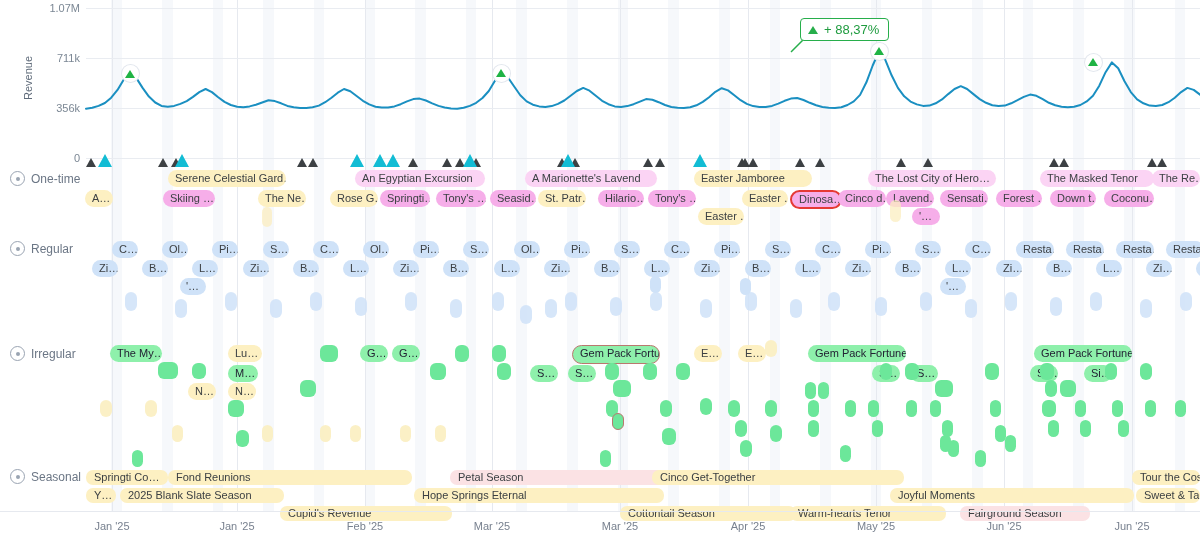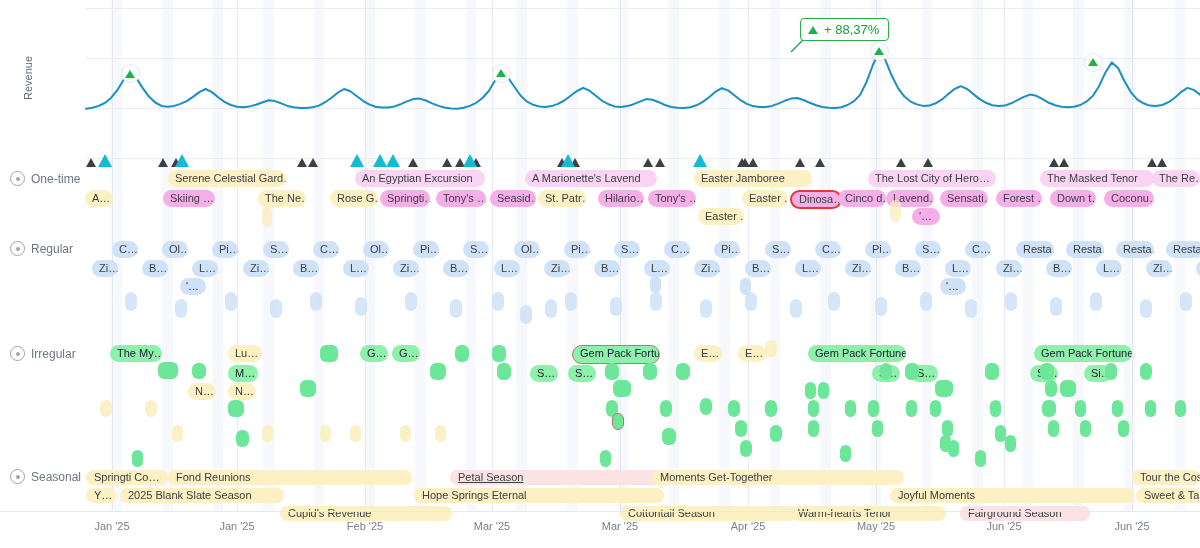--- a/index.html
+++ b/index.html
@@ -108,20 +108,26 @@
       <div class="vline" style="left: 237px;"></div>
       <div class="vline" style="left: 365px;"></div>
       <div class="vline" style="left: 492px;"></div>
       <div class="vline" style="left: 620px;"></div>
       <div class="vline" style="left: 748px;"></div>
       <div class="vline" style="left: 876px;"></div>
       <div class="vline" style="left: 1004px;"></div>
       <div class="vline" style="left: 1132px;"></div>
     </div>
 
+  <div id="y-axis">
+    <div class="ylabel" style="top:0px">1.07M</div>
+    <div class="ylabel" style="top:50px">711k</div>
+    <div class="ylabel" style="top:100px">356k</div>
+    <div class="ylabel" style="top:150px">0</div>
+  </div>
   <div id="y-axis-title">Revenue</div>
 
   <div id="chart-area">
     <div class="gridline" style="top:0px"></div>
     <div class="gridline" style="top:50px"></div>
     <div class="gridline" style="top:100px"></div>
     <div class="gridline" style="top:150px"></div>
     <svg id="revenue-svg" preserveAspectRatio="none" viewBox="0 0 1114 150">
         <path d="M0.0 100.7 L6.3 99.8 L12.6 97.9 L18.9 95.0 L25.2 89.7 L31.5 81.9 L37.8 71.5 L44.1 65.9 L50.4 70.1 L56.6 79.9 L62.9 88.6 L69.2 94.5 L75.5 97.9 L81.8 98.7 L88.1 97.9 L94.4 95.9 L100.7 93.1 L107.0 88.9 L113.3 84.1 L119.6 81.0 L125.9 84.1 L132.2 89.2 L138.5 93.9 L144.8 97.0 L151.1 98.7 L157.3 99.3 L163.6 98.4 L169.9 96.7 L176.2 94.5 L182.5 92.2 L188.8 93.1 L195.1 95.3 L201.4 97.9 L207.7 99.3 L214.0 100.1 L220.3 100.1 L226.6 99.3 L232.9 97.6 L239.2 94.2 L245.5 89.7 L251.8 84.7 L258.0 81.0 L264.3 83.3 L270.6 88.0 L276.9 92.8 L283.2 96.4 L289.5 98.7 L295.8 99.5 L302.1 99.5 L308.4 98.4 L314.7 96.2 L321.0 93.4 L327.3 91.1 L333.6 90.6 L339.9 92.5 L346.2 95.3 L352.5 97.9 L358.7 99.5 L365.0 100.4 L371.3 100.7 L377.6 99.8 L383.9 97.9 L390.2 94.8 L396.5 90.0 L402.8 83.0 L409.1 72.6 L415.4 65.3 L421.7 69.0 L428.0 78.2 L434.3 87.2 L440.6 93.4 L446.9 96.7 L453.2 98.4 L459.4 99.0 L465.7 98.1 L472.0 95.9 L478.3 92.5 L484.6 87.8 L490.9 83.0 L497.2 79.9 L503.5 82.7 L509.8 87.8 L516.1 92.8 L522.4 96.2 L528.7 98.4 L535.0 99.0 L541.3 98.1 L547.6 96.2 L553.9 93.6 L560.1 91.1 L566.4 91.7 L572.7 94.2 L579.0 97.0 L585.3 99.0 L591.6 99.8 L597.9 100.1 L604.2 99.3 L610.5 97.3 L616.8 93.9 L623.1 89.2 L629.4 83.8 L635.7 80.2 L642.0 82.4 L648.3 87.2 L654.6 92.2 L660.8 95.9 L667.1 98.1 L673.4 99.0 L679.7 99.0 L686.0 97.9 L692.3 95.6 L698.6 92.8 L704.9 90.6 L711.2 90.0 L717.5 92.0 L723.8 94.8 L730.1 97.3 L736.4 99.0 L742.7 99.8 L749.0 100.1 L755.3 99.3 L761.5 97.0 L767.8 93.4 L774.1 86.9 L780.4 74.3 L786.7 57.5 L793.0 43.5 L799.3 51.9 L805.6 67.3 L811.9 79.9 L818.2 88.3 L824.5 93.6 L830.8 96.4 L837.1 97.9 L843.4 97.6 L849.7 95.3 L856.0 91.4 L862.2 86.1 L868.5 81.0 L874.8 78.2 L881.1 81.0 L887.4 86.1 L893.7 91.1 L900.0 94.8 L906.3 97.3 L912.6 98.1 L918.9 97.6 L925.2 95.3 L931.5 92.2 L937.8 88.9 L944.1 86.6 L950.4 87.8 L956.7 91.1 L962.9 94.8 L969.2 97.3 L975.5 98.7 L981.8 99.3 L988.1 98.7 L994.4 97.0 L1000.7 93.4 L1007.0 87.8 L1013.3 77.7 L1019.6 64.2 L1025.9 54.4 L1032.2 60.3 L1038.5 73.2 L1044.8 84.1 L1051.1 91.4 L1057.4 95.3 L1063.6 97.6 L1069.9 98.1 L1076.2 97.0 L1082.5 94.2 L1088.8 89.7 L1095.1 84.1 L1101.4 79.9 L1107.7 81.9 L1114.0 86.6 " fill="none" stroke="#1a8fc1" stroke-width="2" stroke-linejoin="round" stroke-linecap="round"></path>
       </svg>
@@ -396,22 +402,22 @@
       <div class="blob green" style="left: 1005px; top: 435px; width: 11px; height: 17px;"></div>
     </div>
 
   <div class="lane-label" style="top:469px">
     <span class="eye"></span>
     <span>Seasonal</span>
   </div>
   <div id="lane-seasonal">
       <div class="season yellow" style="left: 86px; top: 470px; width: 82px;">Springti Co…</div>
       <div class="season yellow" style="left: 168px; top: 470px; width: 244px;">Fond Reunions</div>
-      <div class="season pink" style="left: 450px; top: 470px; width: 228px; text-decoration: underline;">Petal Season</div>
-      <div class="season yellow" style="left: 652px; top: 470px; width: 252px;">Moments Get-Together</div>
+      <div class="season pink" style="left: 450px; top: 470px; width: 228px;">Petal Season</div>
+      <div class="season yellow" style="left: 652px; top: 470px; width: 252px;">Cinco Get-Together</div>
       <div class="season yellow" style="left: 1132px; top: 470px; width: 68px;">Tour the Cos…</div>
       <div class="season yellow" style="left: 86px; top: 488px; width: 30px;">Y…</div>
       <div class="season yellow" style="left: 120px; top: 488px; width: 164px;">2025 Blank Slate Season</div>
       <div class="season yellow" style="left: 414px; top: 488px; width: 250px;">Hope Springs Eternal</div>
       <div class="season yellow" style="left: 890px; top: 488px; width: 244px;">Joyful Moments</div>
       <div class="season yellow" style="left: 1136px; top: 488px; width: 64px;">Sweet &amp; Ta…</div>
       <div class="season yellow" style="left: 280px; top: 506px; width: 172px;">Cupid's Revenue</div>
       <div class="season yellow" style="left: 620px; top: 506px; width: 176px;">Cottontail Season</div>
       <div class="season yellow" style="left: 790px; top: 506px; width: 156px;">Warm-hearts Tenor</div>
       <div class="season pink" style="left: 960px; top: 506px; width: 130px;">Fairground Season</div>

